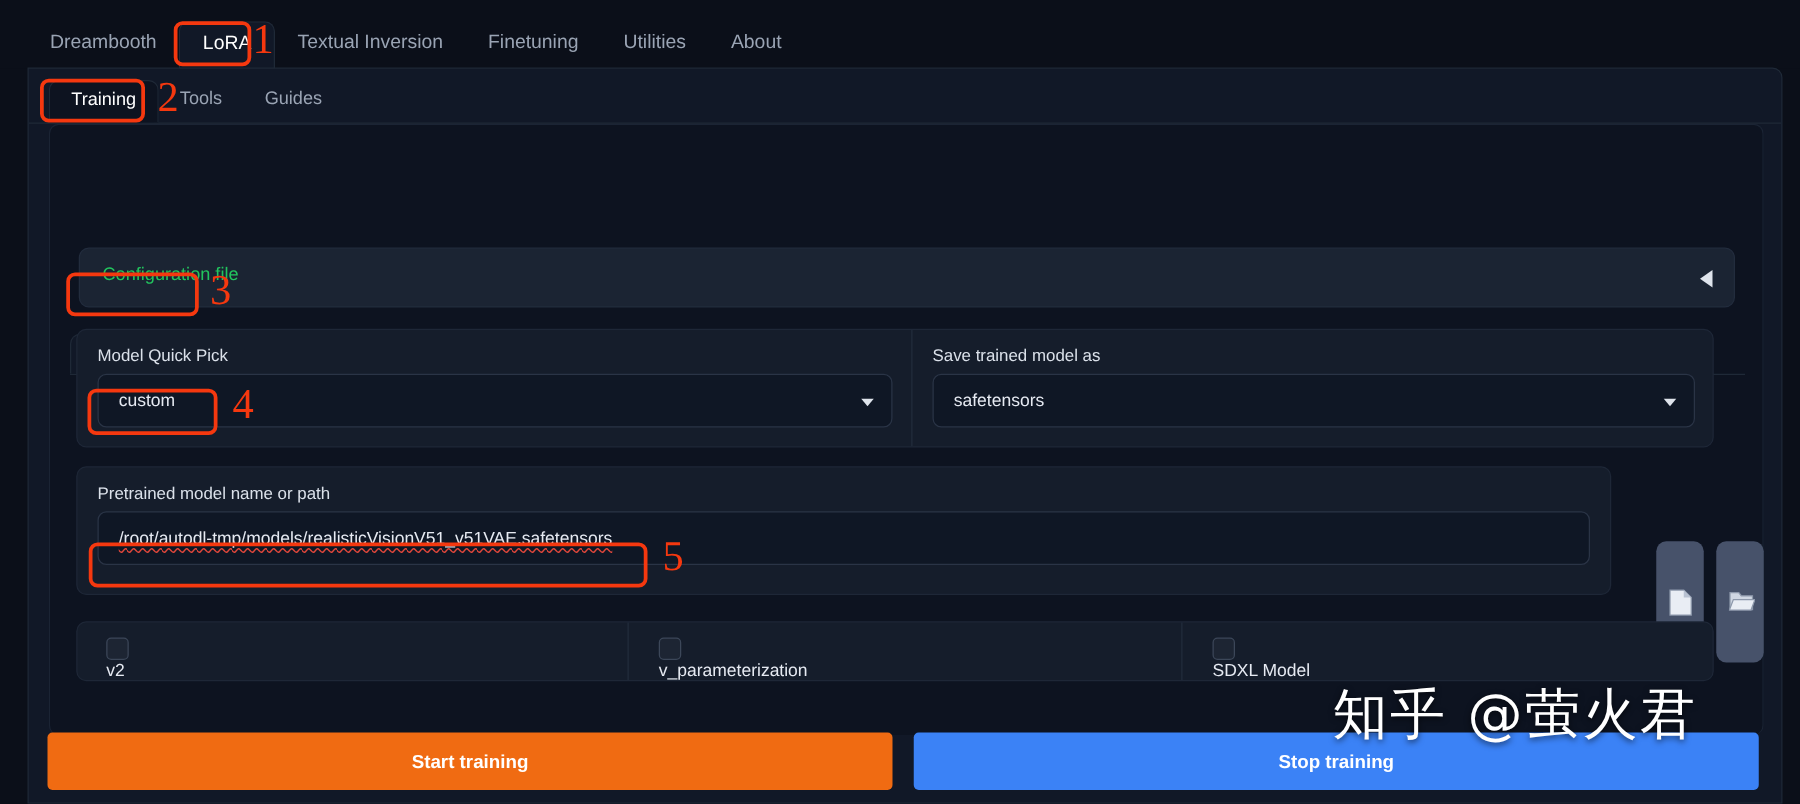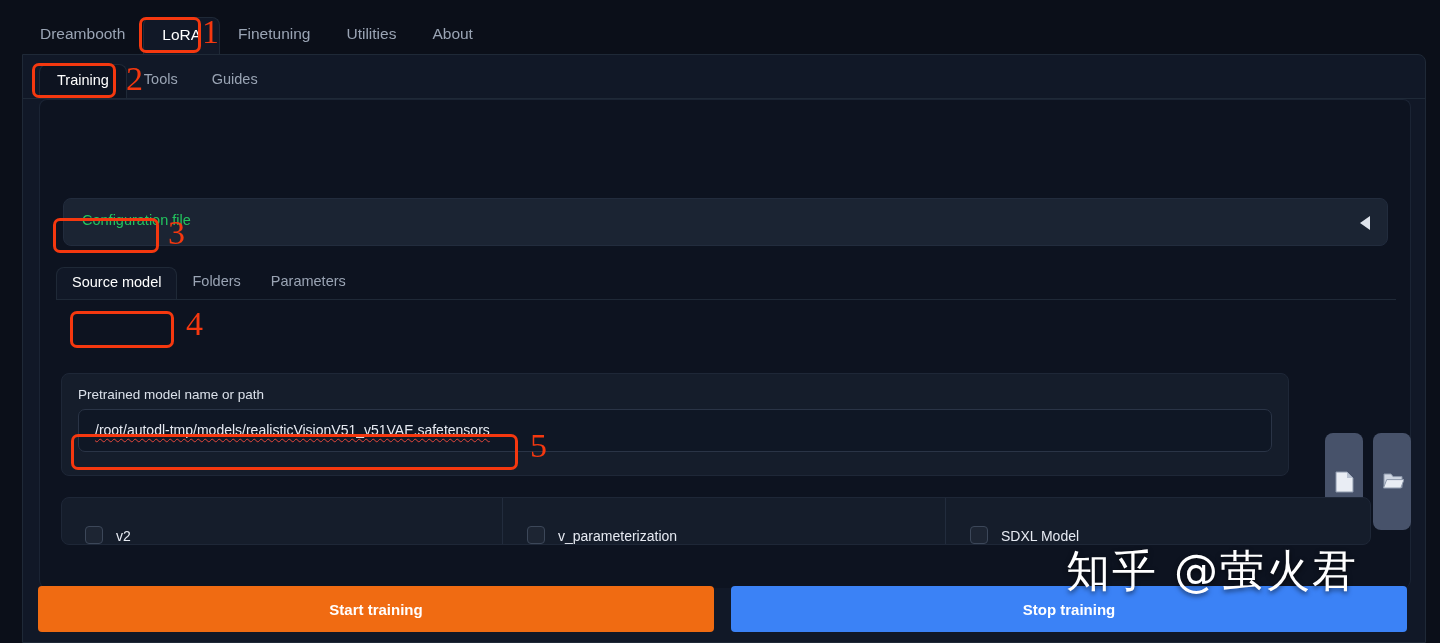--- a/index.html
+++ b/index.html
@@ -214,23 +214,24 @@
     border-radius: 8px;
     cursor: pointer;
   }
   .iconbtn svg { position: absolute; left: 10px; top: 38px; }
   #file-btn { left: 1302px; top: 378px; }
   #folder-btn { left: 1350px; top: 378px; }
 
   
   .cbcell {
     position: absolute;
-    top: 0; height: 46px;
+    top: 12px; height: 46px;
     display: flex;
-    align-items: flex-end;
+    align-items: flex-start;
+    flex-direction: column;
   }
   .cbox {
     width: 18px; height: 18px;
     border: 1px solid #3c4759;
     background: #1d2533;
     border-radius: 4px;
     margin-right: 13px;
     flex: 0 0 auto;
     cursor: pointer;
   }
@@ -293,20 +294,21 @@
   }
 </style>
 </head>
 <body>
 
 <div id="app">
 
   <div class="toptabs">
     <div class="toptab"><span>Dreambooth</span></div>
     <div class="toptab active"><span>LoRA</span></div>
+    <div class="toptab"><span>Textual Inversion</span></div>
     <div class="toptab"><span>Finetuning</span></div>
     <div class="toptab"><span>Utilities</span></div>
     <div class="toptab"><span>About</span></div>
   </div>
 
   <div class="outerframe">
 
     <div class="subtabs">
       <div class="subtab active"><span>Training</span></div>
       <div class="subtab"><span>Tools</span></div>
@@ -321,20 +323,35 @@
         <div class="caret"></div>
       </div>
 
       <div class="secttabs">
         <div class="secttab active"><span>Source model</span></div>
         <div class="secttab"><span>Folders</span></div>
         <div class="secttab"><span>Parameters</span></div>
       </div>
     </div>
 
+    <div class="rowpanel" id="quickpick-panel">
+      <div class="col-divider" style="left:667px;"></div>
+
+      <div class="fieldlabel" style="left:16px; top:13px;">Model Quick Pick</div>
+      <div class="control" style="left:16px; top:35px; width:636px;">
+        <span class="val">custom</span>
+        <span class="arrow"></span>
+      </div>
+
+      <div class="fieldlabel" style="left:684px; top:13px;">Save trained model as</div>
+      <div class="control" style="left:684px; top:35px; width:610px;">
+        <span class="val">safetensors</span>
+        <span class="arrow"></span>
+      </div>
+    </div>
 
     <div class="rowpanel" id="pretrained-panel">
       <div class="fieldlabel" style="left:16px; top:13px;">Pretrained model name or path</div>
       <div class="control" style="left:16px; top:35px; width:1194px;">
         <span class="val spell">/root/autodl-tmp/models/realisticVisionV51_v51VAE.safetensors</span>
       </div>
     </div>
 
     <div class="iconbtn" id="file-btn">
       <svg width="19" height="22" viewBox="0 0 19 22">

